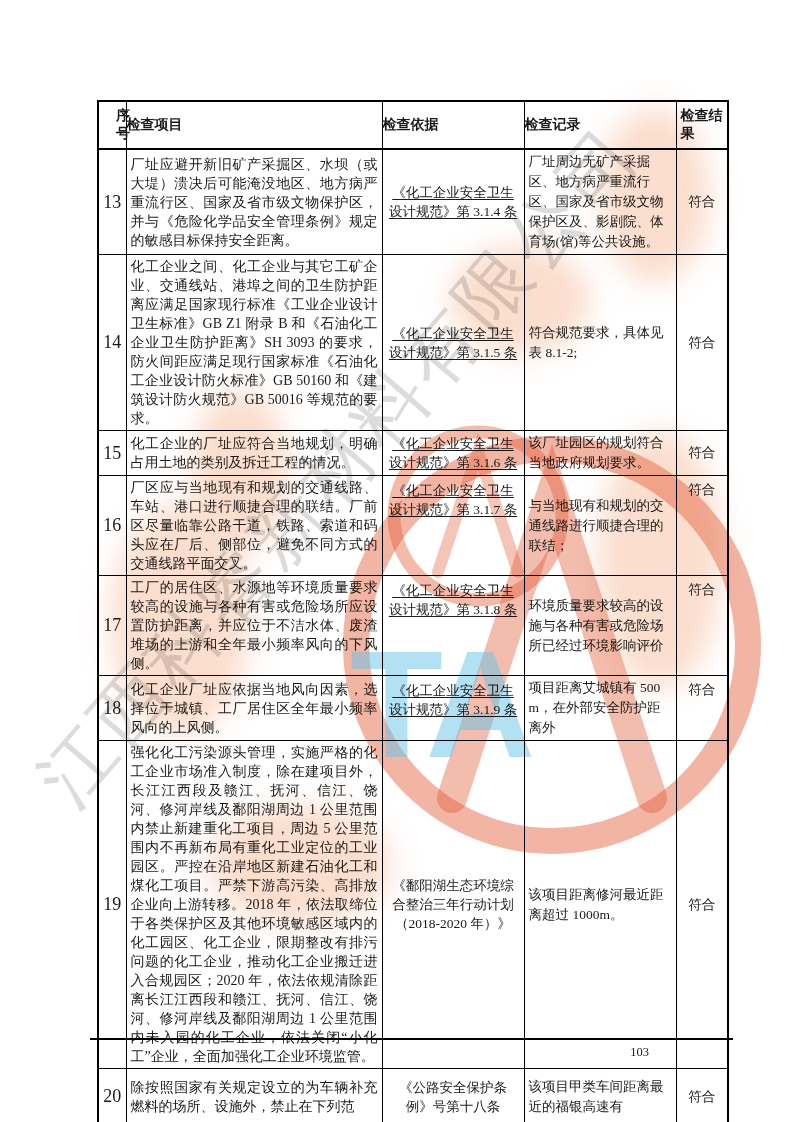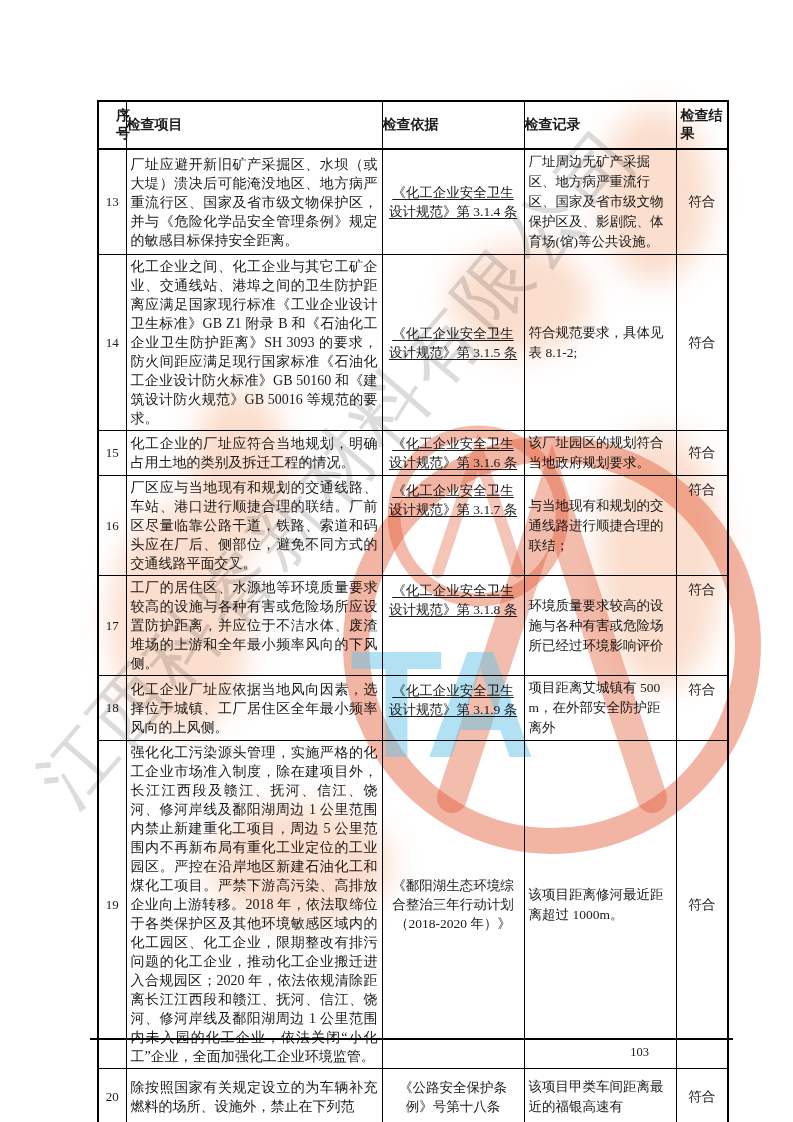--- a/index.html
+++ b/index.html
@@ -65,21 +65,21 @@
 
   tbody tr:nth-child(1) { height: 84px; }
   tbody tr:nth-child(2) { height: 156px; }
   tbody tr:nth-child(3) { height: 42px; }
   tbody tr:nth-child(4) { height: 87px; }
   tbody tr:nth-child(5) { height: 91px; }
   tbody tr:nth-child(6) { height: 62px; }
   tbody tr:nth-child(7) { height: 305px; }
   tbody tr:nth-child(8) { height: 57px; }
 
-  td.c-no     { text-align: center; font-size: 13px; }
+  td.c-no     { text-align: center; font-size: 18px; }
   td.c-item   { text-align: justify; font-size: 14px; line-height: 19px; padding: 3px 5px; }
   td.c-basis  { text-align: center; font-size: 13.5px; line-height: 19px; }
   td.c-basis.u span { text-decoration: underline; text-underline-offset: 2px; }
   td.c-record { text-align: left; font-size: 13.5px; line-height: 20px; padding: 3px 5px; }
   td.c-result { text-align: center; font-size: 13.5px; }
   tr.vtop td.c-basis, tr.vtop td.c-result { vertical-align: top; padding-top: 5px; }
 
   
   .footer-line {
     position: absolute;

